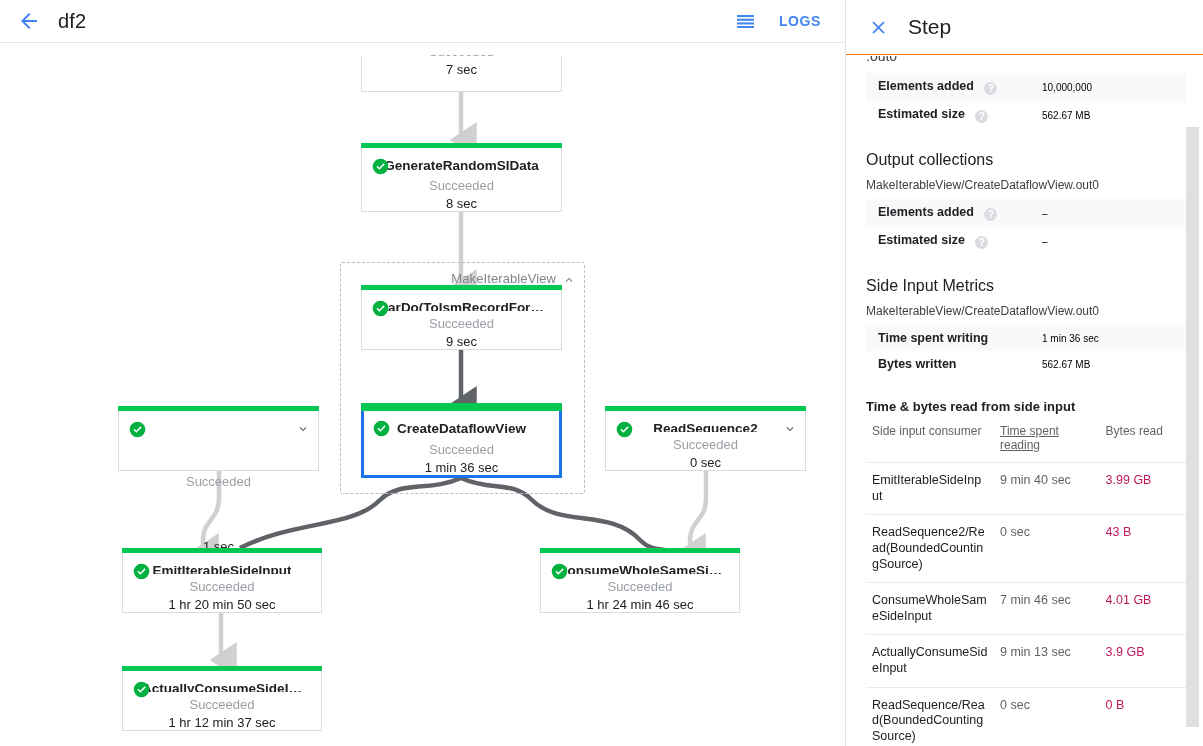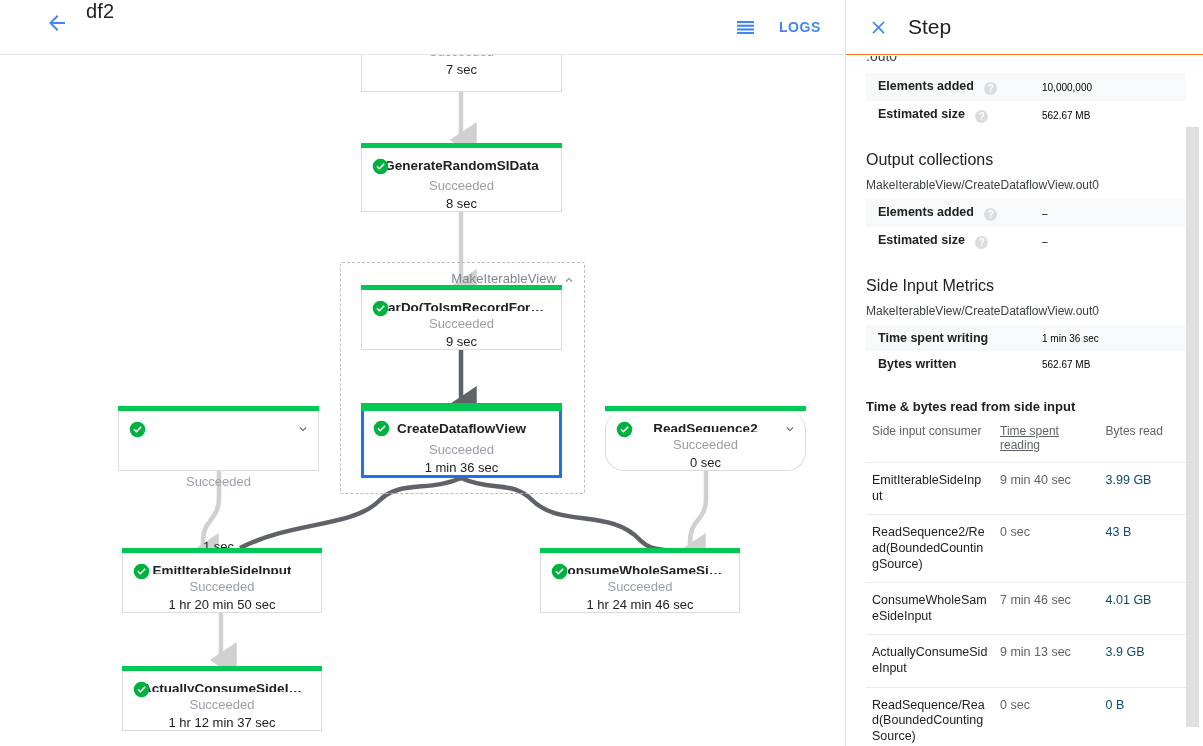--- a/index.html
+++ b/index.html
@@ -10,23 +10,23 @@
     background: #ffffff;
     font-family: "Liberation Sans", sans-serif;
     -webkit-font-smoothing: antialiased;
   }
   #app { position: relative; width: 1203px; height: 746px; display: flex; }
 
   
   #left-pane { position: relative; width: 845px; height: 746px; background: #fff; overflow: hidden; }
 
   #topbar {
-    position: absolute; left: 0; top: 0; width: 845px; height: 55px;
+    position: absolute; left: 0; top: 0; width: 845px; height: 43px;
     background: #fff; border-bottom: 1px solid #e4e6e8; z-index: 20;
-    display: flex; align-items: flex-start; padding-left: 28px;
+    display: flex; align-items: center;
   }
   #back-btn {
     width: 46px; height: 46px; margin-left: 6px;
     display: flex; align-items: center; justify-content: center;
     cursor: pointer; border-radius: 50%;
   }
   #back-btn svg { width: 24px; height: 24px; }
   #job-title {
     font-size: 20px; color: #202124; margin-left: 6px; letter-spacing: .1px;
   }
@@ -119,21 +119,21 @@
     font-size: 12px; font-weight: 400; color: #5f6368; text-align: left;
     padding: 4px 6px 10px 6px; vertical-align: top; border-bottom: 1px solid #e8eaed;
   }
   table.sitable td {
     font-size: 12.5px; color: #3c4043; padding: 10px 6px 10px 6px;
     vertical-align: top; border-bottom: 1px solid #e8eaed; line-height: 1.25;
     word-break: break-all;
   }
   table.sitable td.c0 { color: #202124; width: 40%; }
   table.sitable td.c1 { color: #5f6368; width: 33%; }
-  table.sitable td.c2 { color: #0c4a6e; width: 27%; word-break: normal; margin-left: 24px; }
+  table.sitable td.c2 { color: #be185d; width: 27%; word-break: normal; margin-left: 24px; }
   table.sitable th.h0 { width: 40%; }
   table.sitable th.h1 { width: 33%; text-decoration: underline; }
   table.sitable th.h2 { width: 27%; }
 
   #panel-scrollbar {
     position: absolute; right: 4px; top: 127px; width: 13px; height: 600px;
     background: #e0e0e0; border-radius: 0; cursor: pointer;
   }
 </style>
 </head>
@@ -245,21 +245,21 @@
             <path d="M10.3 16.6l-4.1-4.1 1.5-1.5 2.6 2.6 6.1-6.1 1.5 1.5z" fill="#fff"></path>
           </svg>
           <div class="node-title">ReadSequence</div>
           <div class="node-status">Succeeded</div>
           <div class="node-time">1 sec</div>
           <svg class="node-caret" viewBox="0 0 24 24" fill="#5f6368">
             <path d="M7.41 8.59L12 13.17l4.59-4.58L18 10l-6 6-6-6z"></path>
           </svg>
         </div>
 
-        <div class="node" style="left:605px; top:411px; width:201px; height:60px;border-radius:19px;">
+        <div class="node" style="left:605px; top:411px; width:201px; height:60px;">
           <div class="bar"></div>
           <svg class="check-icon" viewBox="0 0 24 24">
             <circle cx="12" cy="12" r="11" fill="#00b140"></circle>
             <path d="M10.3 16.6l-4.1-4.1 1.5-1.5 2.6 2.6 6.1-6.1 1.5 1.5z" fill="#fff"></path>
           </svg>
           <div class="node-title">ReadSequence2</div>
           <div class="node-status">Succeeded</div>
           <div class="node-time">0 sec</div>
           <svg class="node-caret" viewBox="0 0 24 24" fill="#5f6368">
             <path d="M7.41 8.59L12 13.17l4.59-4.58L18 10l-6 6-6-6z"></path>

